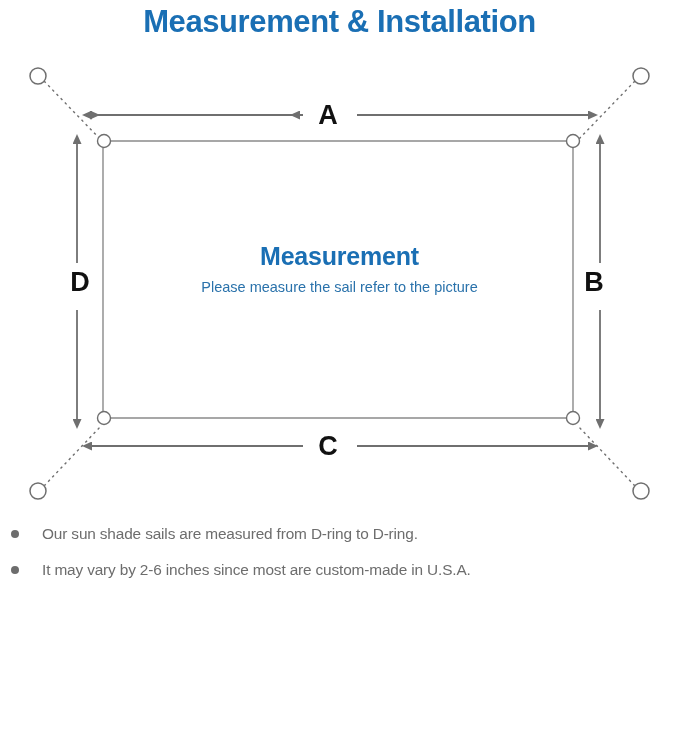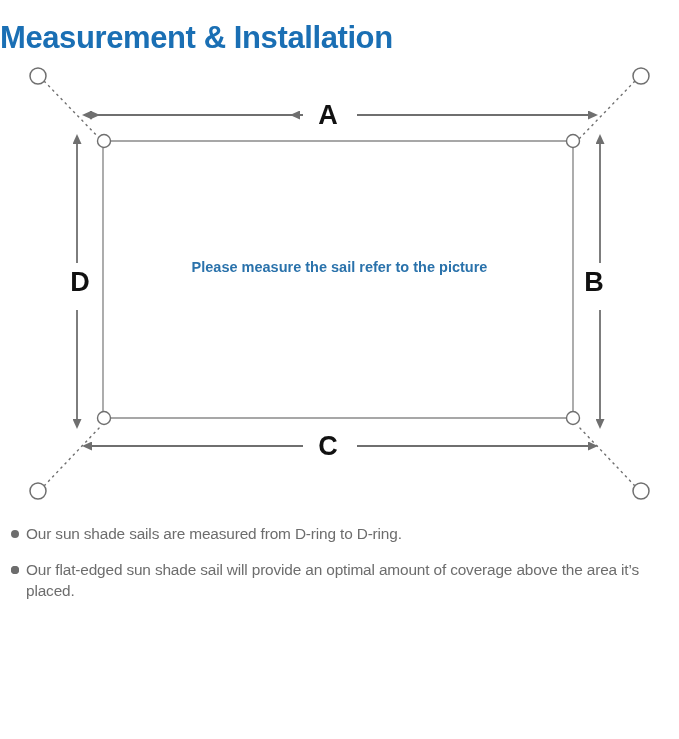--- a/index.html
+++ b/index.html
@@ -15,26 +15,27 @@
     font-family: "Liberation Sans", sans-serif;
     color: #6f6f6f;
   }
 
   
   #page-title {
     position: absolute;
     left: 0;
     top: 0;
     width: 679px;
+    text-align: center;
     font-size: 31px;
     font-weight: bold;
     color: #1a6fb4;
     letter-spacing: -0.4px;
     line-height: 38px;
-    padding-top: 19px;
+    padding-top: 3px;
   }
 
   
   #diagram {
     position: absolute;
     left: 0;
     top: 48px;
     width: 679px;
     height: 470px;
   }
@@ -53,24 +54,24 @@
   }
   #center-title {
     font-size: 25px;
     font-weight: bold;
     color: #1a6fb4;
     line-height: 32px;
     letter-spacing: -0.2px;
   }
   #center-sub {
     font-size: 14.5px;
-    font-weight: bold;
+    font-weight: normal;
     color: #2a72ab;
     line-height: 22px;
-    margin-top: 16px;
+    margin-top: 4px;
   }
 
   
   .dim-letter {
     position: absolute;
     font-family: "Liberation Sans", sans-serif;
     font-size: 27px;
     font-weight: bold;
     color: #111111;
     background: #ffffff;
@@ -84,21 +85,21 @@
 
   
   #notes {
     position: absolute;
     left: 0;
     top: 523px;
     width: 679px;
   }
   .note-item {
     position: relative;
-    padding-left: 26px;
+    padding-left: 42px;
     padding-right: 8px;
     margin-bottom: 15px;
     font-size: 15.4px;
     line-height: 21px;
     color: #6d6d6d;
     letter-spacing: -0.15px;
   }
   .note-item .bullet {
     position: absolute;
     left: 11px;
@@ -172,34 +173,32 @@
       <line x1="77" y1="262" x2="77" y2="371" marker-end="url(#arrowR)"></line>
     </g>
 
     <g stroke="#6f6f6f" stroke-width="1.8" fill="none">
       <line x1="600" y1="96" x2="600" y2="215" marker-start="url(#arrowL)"></line>
       <line x1="600" y1="262" x2="600" y2="371" marker-end="url(#arrowR)"></line>
     </g>
   </svg>
 
   <div id="center-text">
+    <div id="center-title">Measurement</div>
     <div id="center-sub">Please measure the sail refer to the picture</div>
   </div>
 
   <div class="dim-letter" id="letter-a">A</div>
   <div class="dim-letter" id="letter-b">B</div>
   <div class="dim-letter" id="letter-c">C</div>
   <div class="dim-letter" id="letter-d">D</div>
 </div>
 
 <div id="notes">
   <div class="note-item">
     <span class="bullet"></span>
     <span>Our sun shade sails are measured from D-ring to D-ring.</span>
   </div>
   <div class="note-item">
     <span class="bullet"></span>
-  </div>
-  <div class="note-item">
-    <span class="bullet"></span>
-    <span>Our flat-edged sun shade sail will provide an optimal amount of coverage above the area it’s placed.</span>
+    <span>It may vary by 2-6 inches since most are custom-made in U.S.A.</span>
   </div>
 </div>
 
 </body></html>

